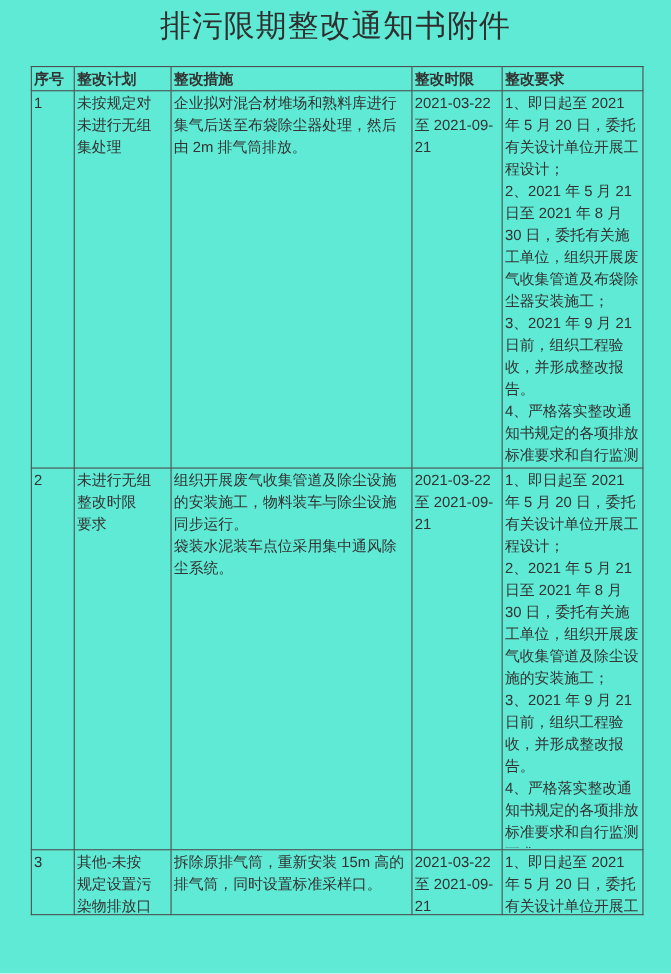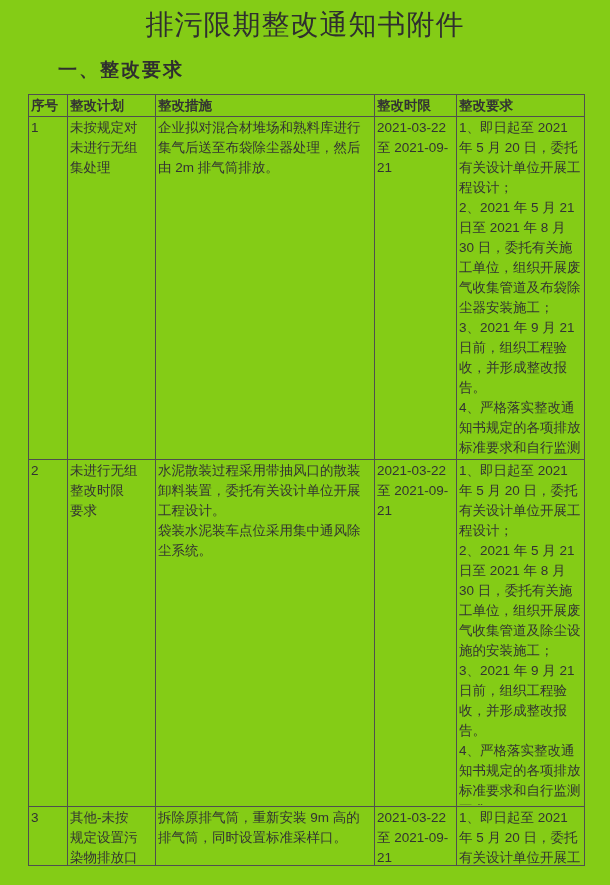--- a/index.html
+++ b/index.html
@@ -1,20 +1,20 @@
 <!DOCTYPE html>
 <html><head>
 <meta charset="utf-8">
 <style>
   html, body { margin: 0; padding: 0; background: #ffffff; }
   .page {
     position: relative;
     width: 610px;
     height: 885px;
-    background: #84cc16;
+    background: #5eead4;
     color: #333333;
     font-family: "Liberation Sans", "DejaVu Sans", serif;
     overflow: hidden;
   }
   .doc-title {
     margin: 0;
     padding-top: 5px;
     height: 42px;
     text-align: center;
     font-family: "Liberation Serif", "DejaVu Serif", serif;
@@ -65,21 +65,20 @@
   col.c-time { width: 82px; }
   col.c-plan { width: 128px; }
 </style>
 </head>
 <body>
 
 <div class="page">
 
   <div class="doc-title">排污限期整改通知书附件</div>
 
-  <div class="section-heading">一、整改要求</div>
 
   <table class="rect-table">
     <colgroup>
       <col class="c-no">
         <col class="c-prob">
         <col class="c-meas">
         <col class="c-time">
         <col class="c-plan">
     </colgroup>
     <tbody>
@@ -119,21 +118,21 @@
       <tr class="row2">
         <td>
             <div class="cb">2</div>
           </td>
         <td>
             <div class="cb">未进行无组
 整改时限
 要求</div>
           </td>
         <td>
-            <div class="cb">水泥散装过程采用带抽风口的散装卸料装置，委托有关设计单位开展工程设计。
+            <div class="cb">组织开展废气收集管道及除尘设施的安装施工，物料装车与除尘设施同步运行。
 袋装水泥装车点位采用集中通风除尘系统。</div>
           </td>
         <td>
             <div class="cb">2021-03-22
 至 2021-09-
 21</div>
           </td>
         <td>
             <div class="cb">1、即日起至 2021 年 5 月 20 日，委托有关设计单位开展工程设计；
 2、2021 年 5 月 21 日至 2021 年 8 月 30 日，委托有关施工单位，组织开展废气收集管道及除尘设施的安装施工；
@@ -145,21 +144,21 @@
       <tr class="row3">
         <td>
             <div class="cb">3</div>
           </td>
         <td>
             <div class="cb">其他-未按
 规定设置污
 染物排放口</div>
           </td>
         <td>
-            <div class="cb">拆除原排气筒，重新安装 9m 高的排气筒，同时设置标准采样口。</div>
+            <div class="cb">拆除原排气筒，重新安装 15m 高的排气筒，同时设置标准采样口。</div>
           </td>
         <td>
             <div class="cb">2021-03-22
 至 2021-09-
 21</div>
           </td>
         <td>
             <div class="cb">1、即日起至 2021 年 5 月 20 日，委托有关设计单位开展工程设</div>
           </td>
       </tr>

